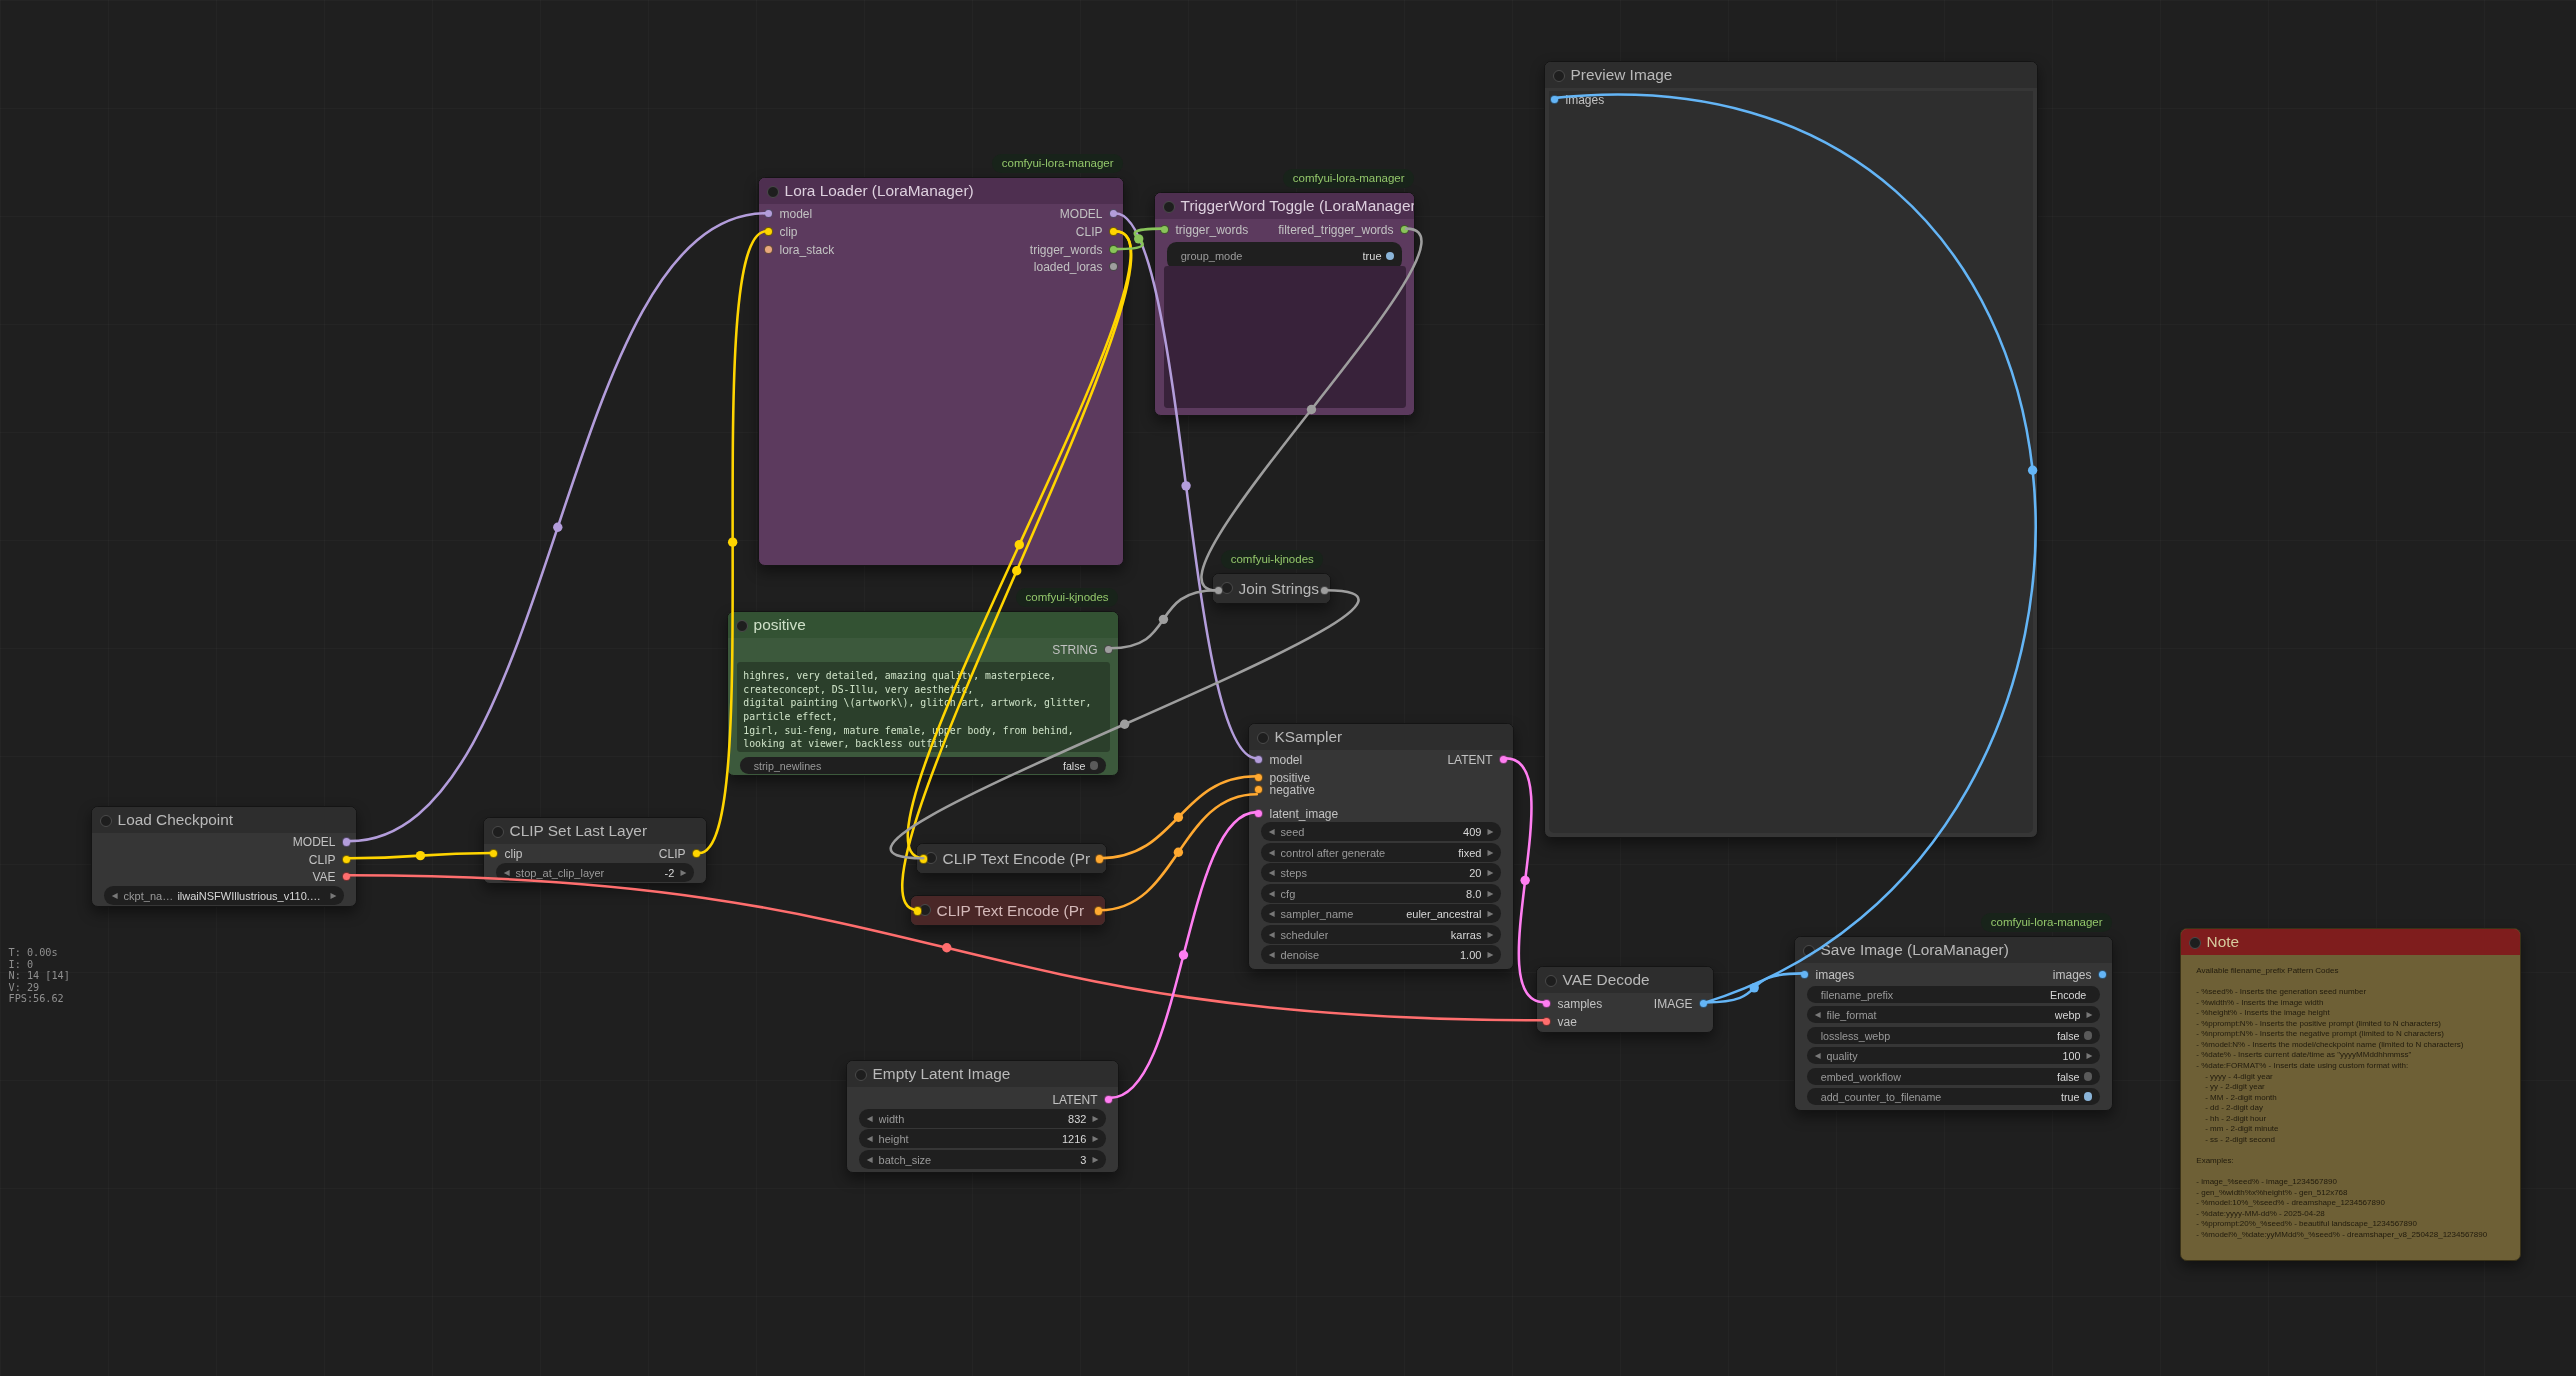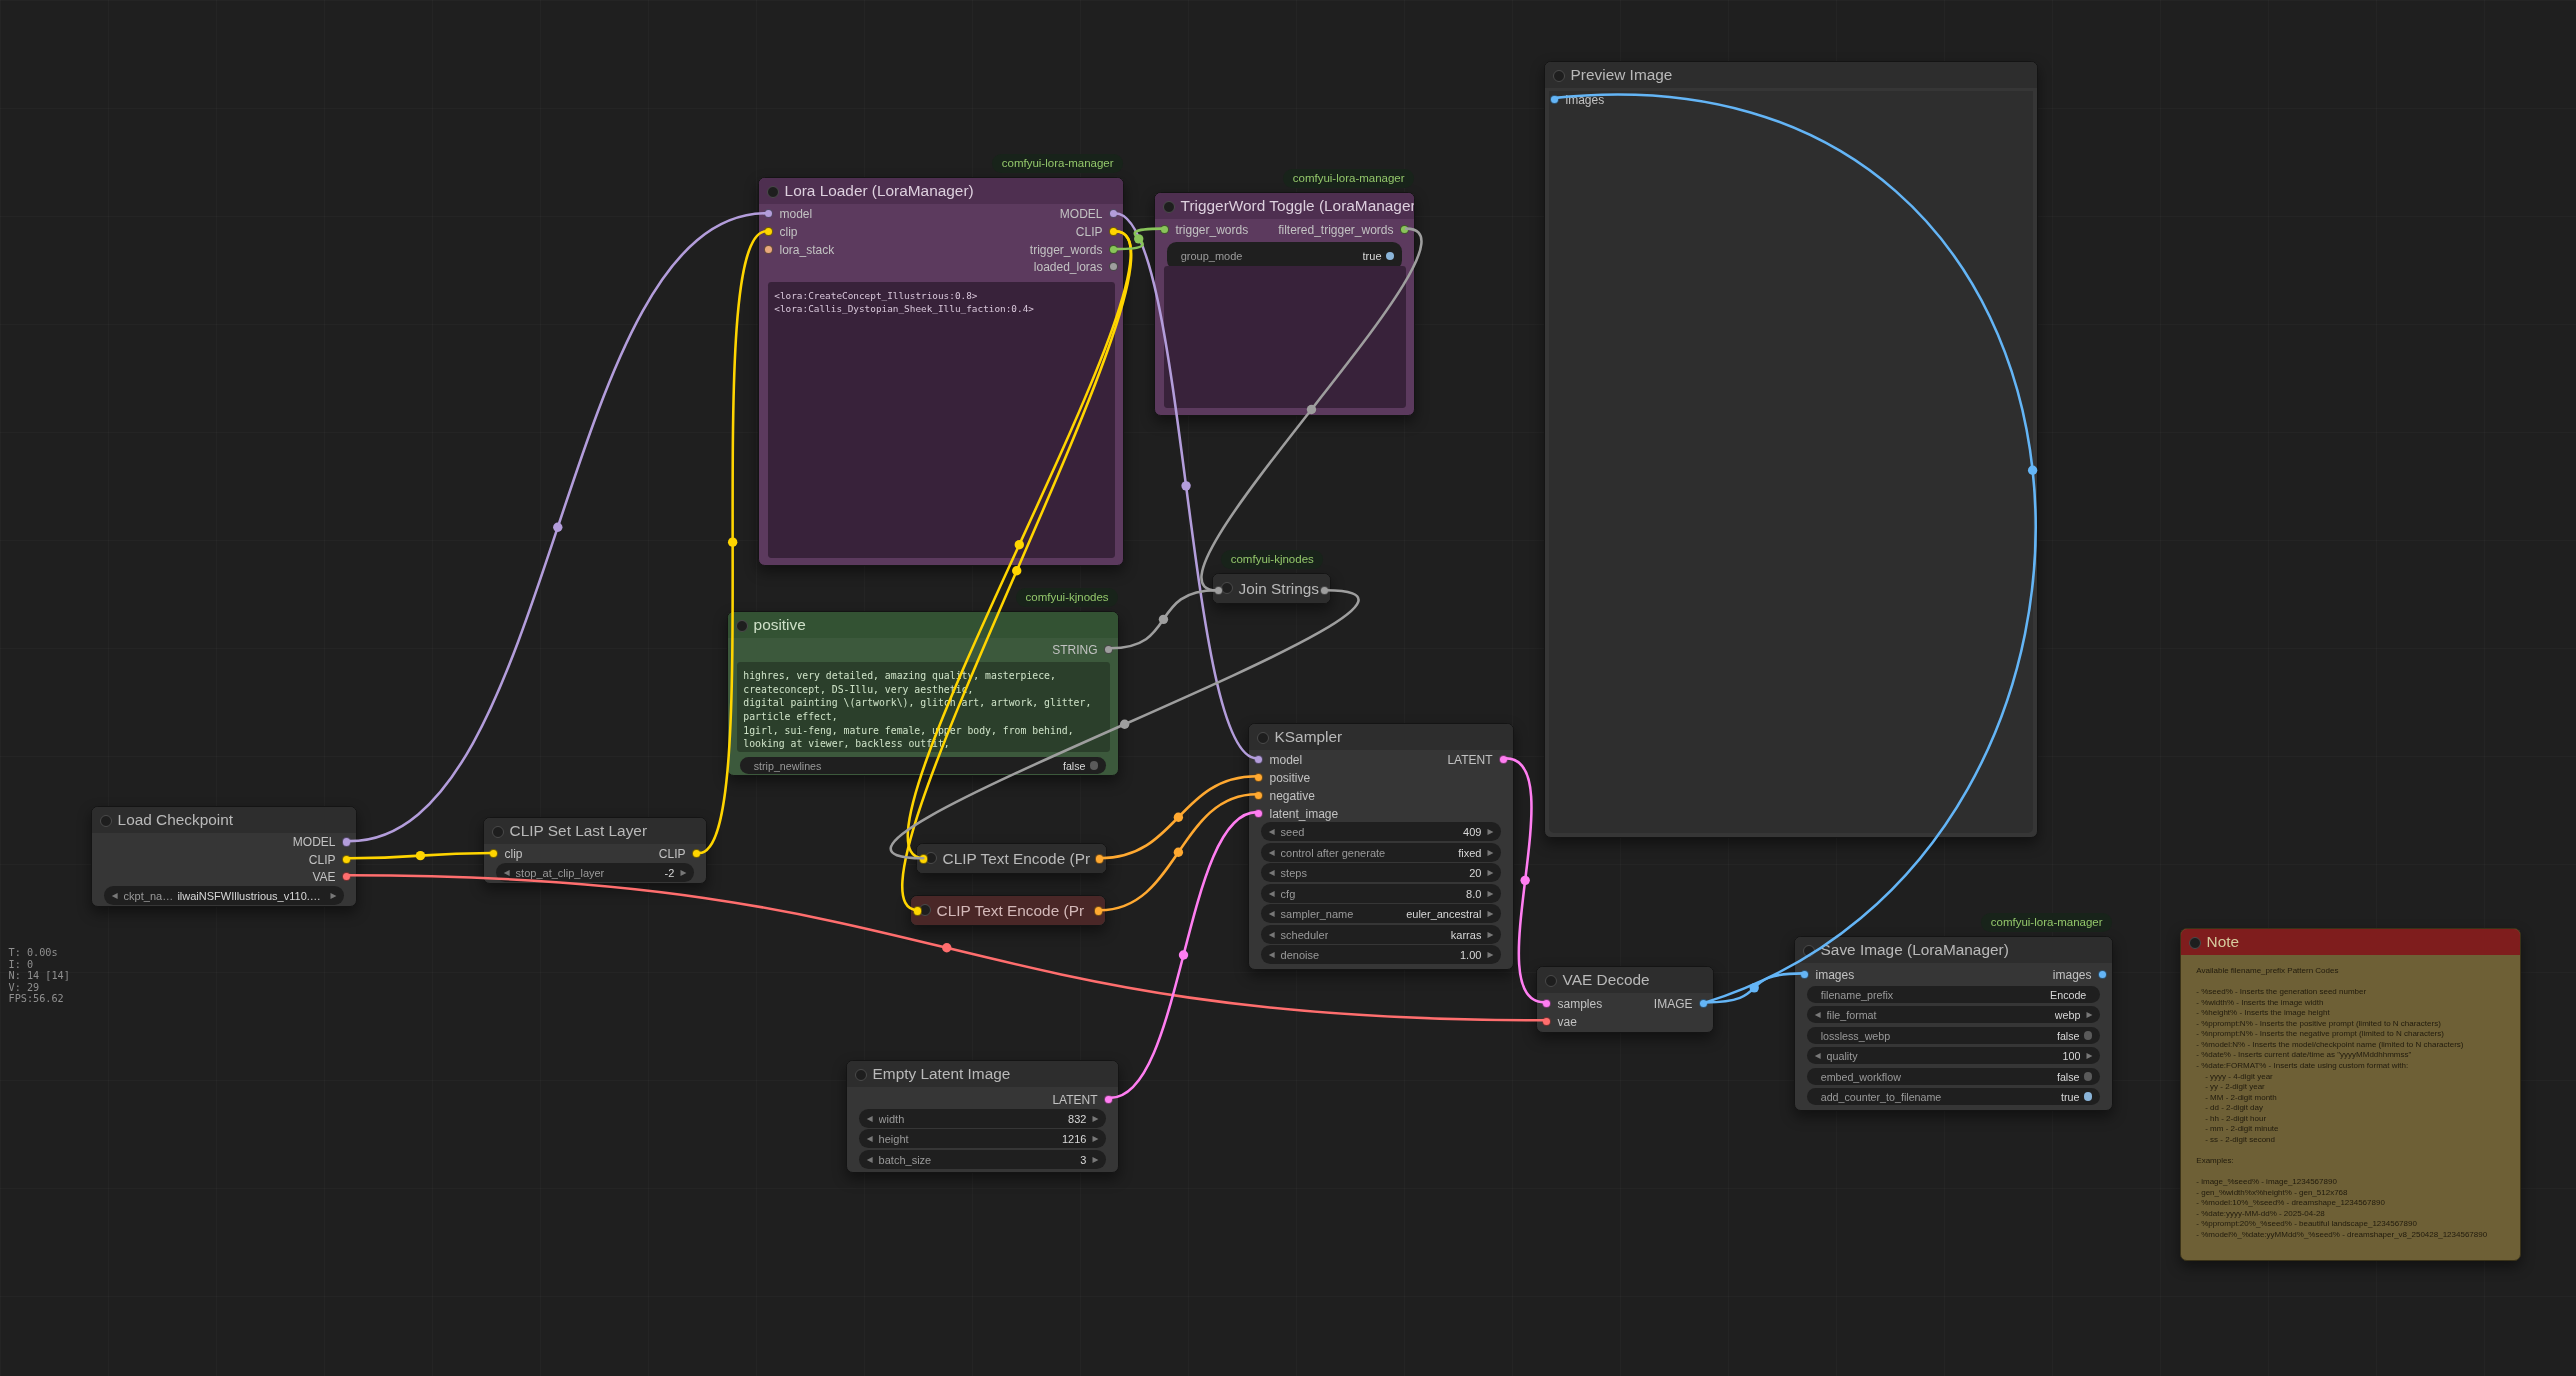--- a/index.html
+++ b/index.html
@@ -162,21 +162,20 @@
       <span>CLIP</span>
     </div>
     <div class="slot out" style="top:63px">
       <span class="port" style="background: rgb(137, 196, 90);"></span>
       <span>trigger_words</span>
     </div>
     <div class="slot out" style="top:80px">
       <span class="port" style="background: rgb(158, 158, 158);"></span>
       <span>loaded_loras</span>
     </div>
-    <div class="textarea" style="top:104px; bottom:6.8px;">&lt;lora:CreateConcept_Illustrious:0.8&gt; &lt;lora:Callis_Dystopian_Sheek_Illu_faction:0.4&gt;</div>
   </div>
 
   <div class="node purple" style="left:1154px; top:192px; width:261px; height:224px;">
     <div class="badge" style="right:0">comfyui-lora-manager</div>
     <div class="title">TriggerWord Toggle (LoraManager)</div>
     <div class="slot in" style="top:28px">
       <span class="port" style="background: rgb(137, 196, 90);"></span>
       <span>trigger_words</span>
     </div>
     <div class="slot out" style="top:28px">
@@ -230,21 +229,21 @@
   <div class="node" style="left:1248px; top:723px; width:266px; height:247px;">
     <div class="title">KSampler</div>
     <div class="slot in" style="top:27px">
       <span class="port" style="background: rgb(179, 157, 219);"></span>
       <span>model</span>
     </div>
     <div class="slot in" style="top:45px">
       <span class="port" style="background: rgb(255, 169, 49);"></span>
       <span>positive</span>
     </div>
-    <div class="slot in" style="top:63px">
+    <div class="slot in" style="top:57px">
       <span class="port" style="background: rgb(255, 169, 49);"></span>
       <span>negative</span>
     </div>
     <div class="slot in" style="top:81px">
       <span class="port" style="background: rgb(255, 126, 241);"></span>
       <span>latent_image</span>
     </div>
     <div class="slot out" style="top:27px">
       <span class="port" style="background: rgb(255, 126, 241);"></span>
       <span>LATENT</span>

